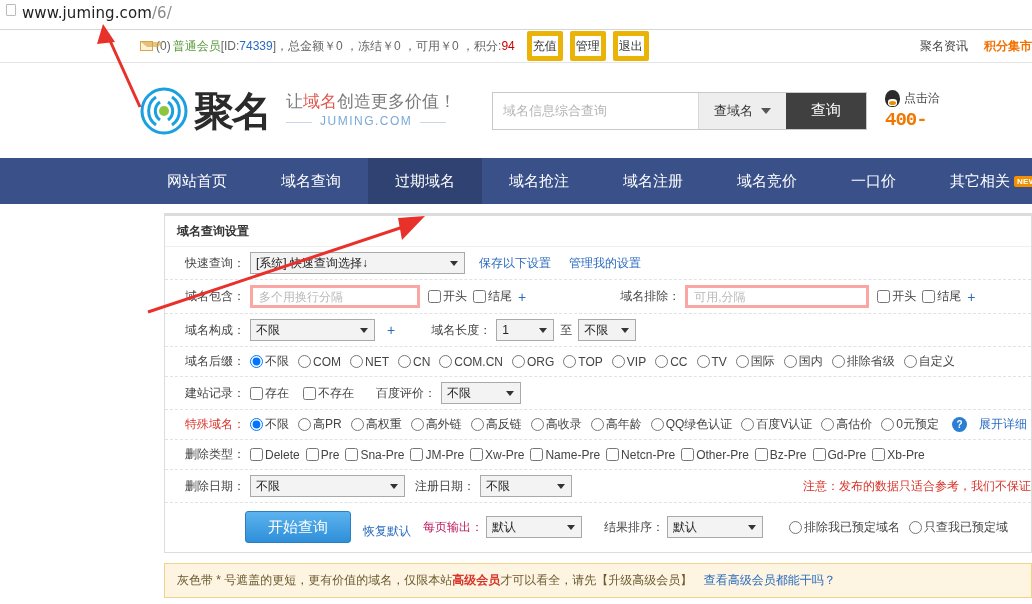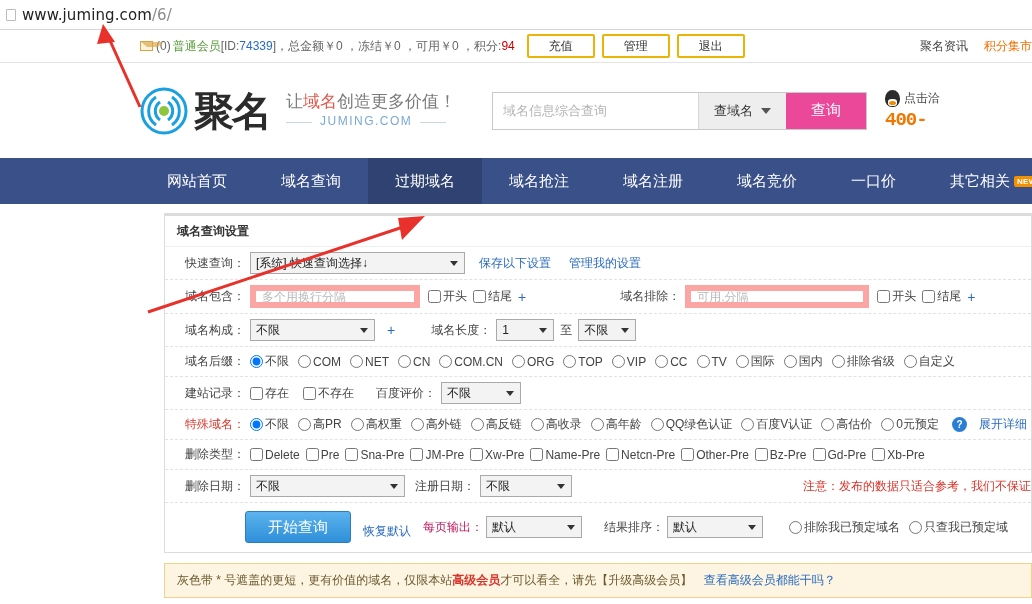--- a/index.html
+++ b/index.html
@@ -8,21 +8,21 @@
     width:1032px; height:604px; overflow:hidden;
     background:#fff;
     font-family:"Liberation Sans","DejaVu Sans",sans-serif;
     font-size:12px; color:#333;
     position:relative;
   }
 
   
   .urlbar {
     height:30px; border-bottom:1px solid #d6d6d6;
-    display:flex; align-items:center; padding:12px 6px;
+    display:flex; padding:4px 6px;
     background:#fff;
   }
   .urlbar .favicon {
     width:10px; height:12px; border:1px solid #bbb; border-radius:1px;
     margin-right:6px; flex:0 0 auto; background:#fff;
   }
   .urlbar .url { font-size:15px; color:#222; letter-spacing:0.1px;
                  font-family:"DejaVu Sans",sans-serif; }
   .urlbar .url .dim { color:#8a8a8a; }
 
@@ -44,29 +44,29 @@
     content:""; position:absolute; left:0; top:0; width:11px; height:5px;
     border-left:6px solid transparent; border-right:5px solid transparent;
     border-top:5px solid #d9a441; opacity:.65;
   }
   .topbar .t { font-size:12px; color:#666; white-space:nowrap; }
   .topbar .green { color:#5a9b3c; }
   .topbar .blue { color:#2a6bbf; }
   .topbar .red  { color:#c00; }
   .topbar .btns { margin-left:12px; display:flex; gap:7px; }
   .topbar .btn {
-    border:2px solid #eab308; background:#fff; color:#333;
-    font-size:12px; padding:2px 20px; border-radius:2px; line-height:16px;
+    border:5px solid #eab308; background:#fff; color:#333;
+    font-size:12px; padding:2px 1px; border-radius:2px; line-height:16px;
     cursor:pointer;
   }
   .topbar .spacer { flex:1; }
   .topbar .right-links { display:flex; gap:16px; padding-right:0; }
   .topbar .right-links a { text-decoration:none; font-size:12px; }
   .topbar .lk-gray { color:#444; }
-  .topbar .lk-orange { color:#f27100; font-weight:normal; }
+  .topbar .lk-orange { color:#f27100; font-weight:bold; }
 
   
   .header { height:95px; position:relative; }
   .header-inner { margin-left:140px; width:892px; display:flex; align-items:center; height:95px; }
 
   .logo-wrap { display:flex; align-items:center; }
   .logo-mark { width:48px; height:48px; position:relative; margin-right:6px; }
   .logo-text { font-size:40px; color:#2b2b2b; font-weight:bold;
                font-family:"DejaVu Sans",sans-serif; letter-spacing:-2px;
                line-height:44px; }
@@ -86,21 +86,21 @@
   }
   .search-input::placeholder { color:#b4b4b4; }
   .search-select {
     width:88px; background:#eee; border-left:1px solid #d8d8d8;
     display:flex; align-items:center; justify-content:center; gap:8px;
     font-size:13px; color:#333; cursor:pointer;
   }
   .caret { width:0; height:0; border-left:5px solid transparent;
            border-right:5px solid transparent; border-top:6px solid #555; }
   .search-btn {
-    width:80px; background:#ec4899; color:#fff; font-size:15px;
+    width:80px; background:#404040; color:#fff; font-size:15px;
     display:flex; align-items:center; justify-content:center; cursor:pointer;text-align:center;
   }
 
   .hdr-right { margin-left:18px; text-align:left; }
   .qq-line { display:flex; align-items:center; gap:4px; font-size:12px; color:#444; white-space:nowrap;}
   .qq-peng { width:15px; height:17px; background:#2b2b2b; border-radius:50% 50% 45% 45%;
              position:relative; flex:0 0 auto; }
   .qq-peng:before { content:""; position:absolute; left:3px; top:9px; width:9px; height:7px;
                     background:#fff; border-radius:40%; }
   .qq-peng:after { content:""; position:absolute; left:4px; top:11px; width:7px; height:4px;
@@ -141,21 +141,21 @@
     height:22px; border:1px solid #a9a9a9; background:#f3f3f3; font-size:12px;
     color:#222; padding:0 2px 0 5px; font-family:"Liberation Sans",sans-serif;
     -webkit-appearance:none; appearance:none; cursor:pointer;
     display:inline-flex; align-items:center; position:relative;
   }
   .fakesel .ar { position:absolute; right:6px; top:8px; width:0;height:0;
                  border-left:4px solid transparent;border-right:4px solid transparent;
                  border-top:5px solid #333; }
 
   .txt {
-    height:23px; border:6px solid #fca5a5; background:#fff; font-size:12px;
+    height:23px; border:3px solid #fca5a5; background:#fff; font-size:12px;
     padding:0 6px; color:#333; outline:0; font-family:"Liberation Sans",sans-serif;
   }
   .txt::placeholder { color:#b9b9b9; }
 
   .lnk { color:#2a6bbf; text-decoration:none; font-size:12px; cursor:pointer; }
   .plus { color:#2a6bbf; font-size:14px; cursor:pointer; }
 
   .cbx { display:inline-flex; align-items:center; gap:2px; font-size:12px; color:#444;
          margin-right:6px; cursor:pointer; white-space:nowrap;}
   .cbx input { margin:0; width:13px; height:13px; }

